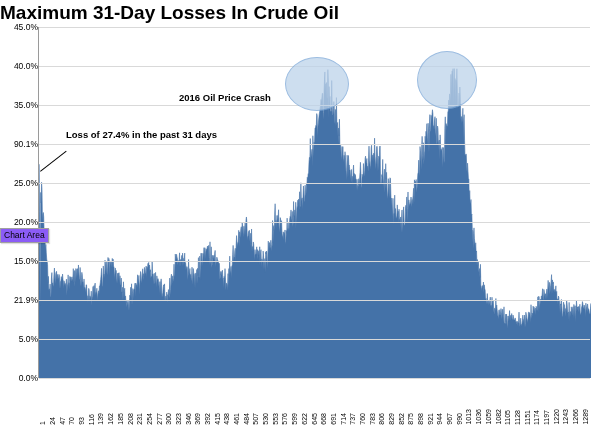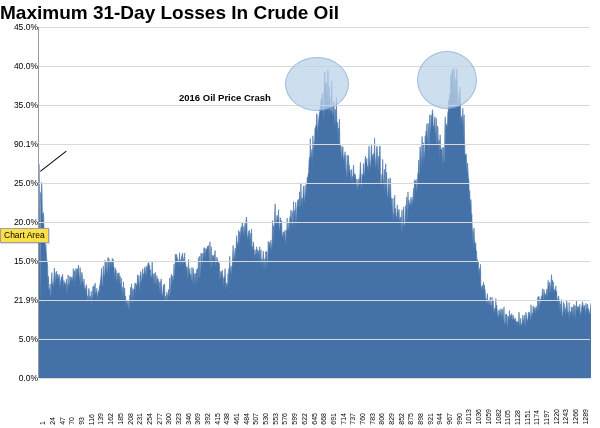--- a/index.html
+++ b/index.html
@@ -99,21 +99,21 @@
     position: absolute;
     border: 1.5px solid #7ba7d7;
     background: #bdd3ea;
     opacity: 0.75;
     border-radius: 50%;
   }
   #chart-area-tip {
     position: absolute;
     left: 0px;
     top: 228px;
-    background: #fde047;
+    background: #8b5cf6;
     border: 1px solid #a0a0a0;
     font-size: 8.5px;
     color: #000000;
     padding: 1px 3px 2px 3px;
     box-shadow: 1px 1px 1px rgba(0,0,0,0.12);
     white-space: nowrap;
   }
   .leader-line {
     position: absolute;
     background: #000000;
@@ -214,17 +214,18 @@
       <div class="xtick" style="left: 514.605px;">1220</div>
       <div class="xtick" style="left: 524.289px;">1243</div>
       <div class="xtick" style="left: 533.974px;">1266</div>
       <div class="xtick" style="left: 543.658px;">1289</div>
     </div>
 
   <div class="ellipse" style="left:285px; top:57px; width:62px; height:52px;"></div>
   <div class="ellipse" style="left:417px; top:51px; width:58px; height:56px;"></div>
 
   <div class="annot" style="left:179px; top:44px;margin-top:48px;">2016 Oil Price Crash</div>
+  <div class="annot" style="left:66px; top:129px;">Loss of 27.4% in the past 31 days</div>
   <div class="leader-line" style="left:40px; top:171px; width:33px; transform: rotate(-38deg);"></div>
 
   <div id="chart-area-tip">Chart Area</div>
 
 </div>
 
 </body></html>

